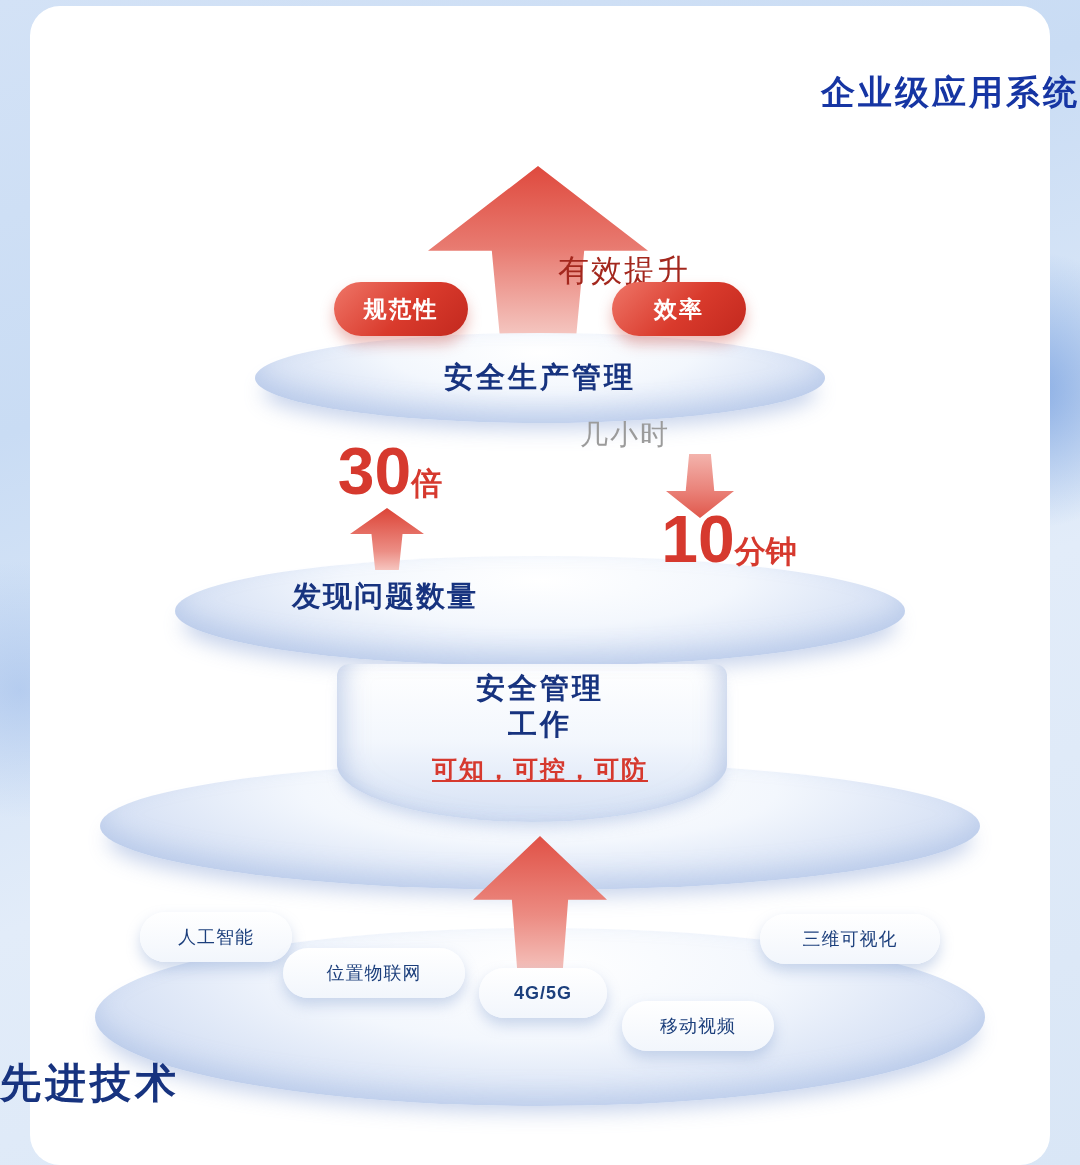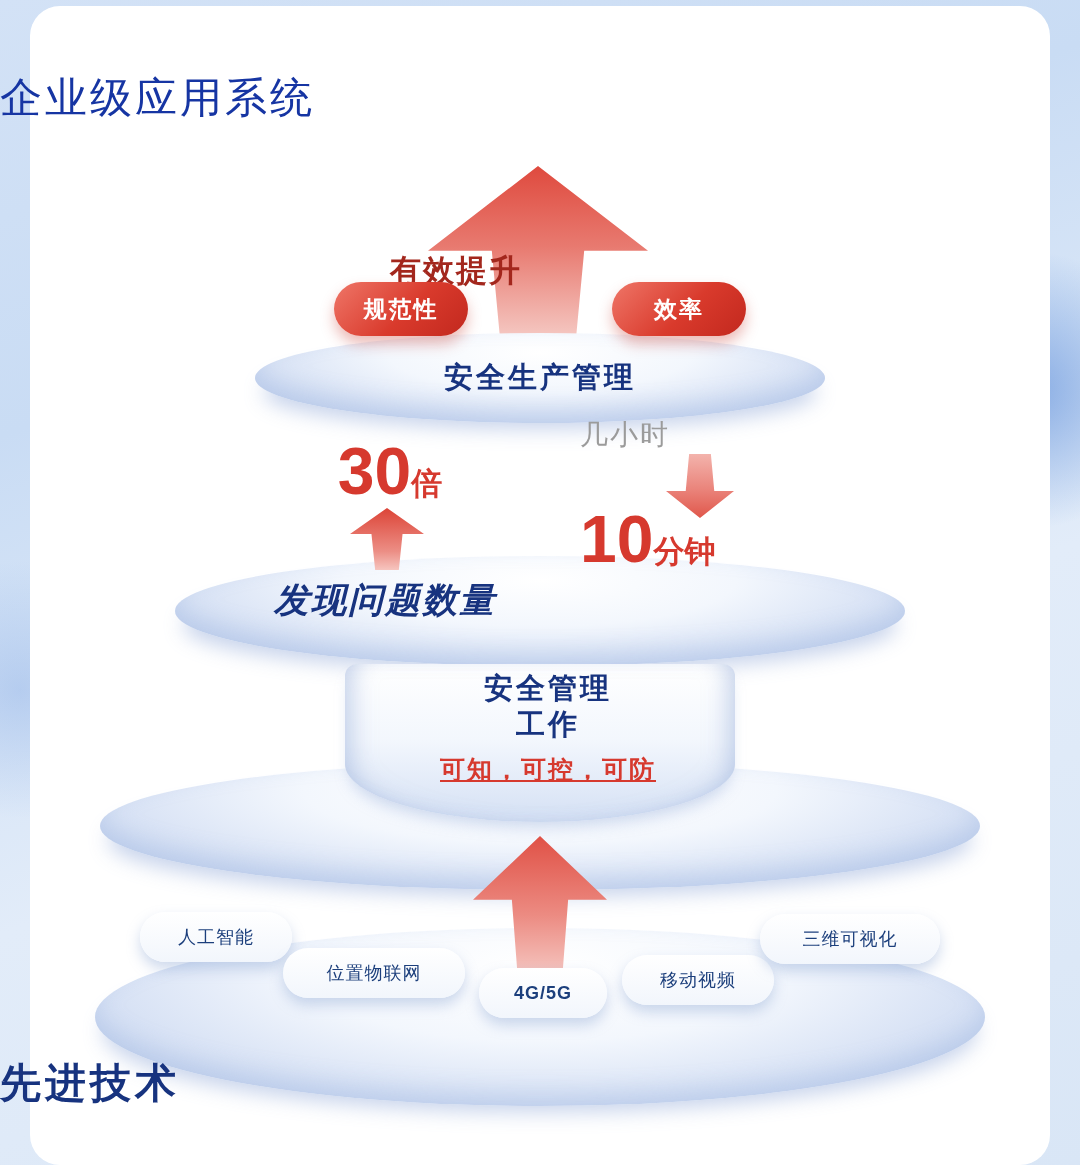--- a/index.html
+++ b/index.html
@@ -16,34 +16,34 @@
     position:absolute;left:-110px;top:560px;width:260px;height:260px;border-radius:50%;
     background:radial-gradient(circle,rgba(120,160,225,.35) 0%,rgba(120,160,225,0) 70%);
   }
   .card{
     position:absolute;left:30px;right:30px;top:6px;bottom:0;
     background:#ffffff;border-radius:30px;
   }
   .abs{position:absolute;}
 
   #title{
-    left:0;top:70px;width:100%;text-align:left;
-    font-size:42px;font-weight:normal;color:#1635a3;letter-spacing:3px;z-index:6;
+    left:0;top:70px;width:100%;text-align:right;
+    font-size:34px;font-weight:bold;color:#1635a3;letter-spacing:3px;z-index:6;
   }
 
   
   .arrow-up{clip-path:polygon(50% 0%,100% 42%,71% 42%,66% 100%,34% 100%,29% 42%,0% 42%);}
   .arrow-down{clip-path:polygon(34% 0%,66% 0%,71% 58%,100% 58%,50% 100%,0% 58%,29% 58%);}
   #big-top-arrow{
     left:428px;top:166px;width:220px;height:202px;z-index:1;
     background:linear-gradient(180deg,#df4a3e 0%,#e87a70 40%,#f4c3bd 82%,#fbe9e6 100%);
   }
   #improve-label{
-    left:390px;top:250px;width:300px;text-align:left;z-index:4;
-    font-size:31px;font-weight:bold;color:#a3271d;letter-spacing:2px;
+    left:390px;top:250px;width:300px;text-align:right;z-index:4;
+    font-size:31px;font-weight:normal;color:#a3271d;letter-spacing:2px;
   }
   .badge{
     z-index:5;height:54px;border-radius:28px;display:flex;align-items:center;justify-content:center;
     background:linear-gradient(135deg,#ef7668 0%,#d93a2c 55%,#c2281e 100%);
     color:#ffffff;font-size:23px;font-weight:bold;letter-spacing:2px;
     box-shadow:0 8px 14px rgba(200,60,50,.35);
   }
   #badge-left{left:334px;top:282px;width:134px;}
   #badge-right{left:612px;top:282px;width:134px;}
 
@@ -61,33 +61,33 @@
   #arrow-training{
     left:666px;top:454px;width:68px;height:64px;z-index:3;
     background:linear-gradient(180deg,#f3b3ac 0%,#ea847b 55%,#e05throw147 100%);
   }
   
   #arrow-training{background:linear-gradient(180deg,#f3b3ac 0%,#ea847b 55%,#e0574b 100%);}
 
   .big-num{font-size:66px;font-weight:bold;color:#d6392e;line-height:1;}
   .num-unit{font-size:31px;font-weight:bold;color:#d6392e;}
   #metric-issues{left:290px;top:438px;width:200px;text-align:center;z-index:3;}
-  #metric-training{left:580px;top:506px;width:250px;text-align:left;z-index:3;}
+  #metric-training{left:604px;top:506px;width:250px;text-align:center;z-index:3;}
   #arrow-issues{
     left:350px;top:508px;width:74px;height:62px;z-index:3;
     background:linear-gradient(180deg,#dc4437 0%,#ec8e85 70%,#f6c5bf 100%);
   }
-  .tier-label{font-size:35px;font-weight:bold;color:#17337f;letter-spacing:2px;z-index:3;font-style:italic;}
+  .tier-label{font-size:29px;font-weight:bold;color:#17337f;letter-spacing:2px;z-index:3;}
   #issues-label{left:235px;top:577px;width:300px;text-align:center;}
   #training-label{left:552px;top:577px;width:300px;text-align:center;}
 
   #platter-2{left:175px;top:556px;width:730px;height:110px;z-index:1;}
 
   #core-cylinder{
-    left:345px;top:664px;width:390px;height:158px;z-index:3;
+    left:337px;top:664px;width:390px;height:158px;z-index:3;
     border-radius:12px 12px 195px 195px / 12px 12px 58px 58px;
     background:linear-gradient(180deg,#ffffff 0%,#f3f7fd 48%,#d4e0f4 100%);
     box-shadow:inset -20px 0 24px -14px rgba(145,170,215,.55),
                inset 20px 0 24px -14px rgba(145,170,215,.55),
                0 10px 16px -6px rgba(130,158,210,.4);
     display:flex;flex-direction:column;align-items:center;justify-content:flex-start;
     padding-top:6px;box-sizing:border-box;padding-left:16px;
   }
   #core-cylinder .blue-line{font-size:29px;font-weight:bold;color:#17337f;letter-spacing:3px;line-height:1.25;}
   #core-slogan{margin-top:10px;font-size:25px;font-weight:bold;color:#d6392e;letter-spacing:2px;text-decoration:underline;}
@@ -105,21 +105,21 @@
 
   .tech-pill{
     z-index:5;height:50px;border-radius:26px;display:flex;align-items:center;justify-content:center;
     background:linear-gradient(180deg,#ffffff 0%,#f2f6fc 100%);
     box-shadow:0 7px 14px rgba(125,155,205,.38);
     color:#1c3f7c;font-size:18px;letter-spacing:1px;font-weight:500;
   }
   #pill-ai{left:140px;top:912px;width:152px;}
   #pill-iot{left:283px;top:948px;width:182px;}
   #pill-4g5g{left:479px;top:968px;width:128px;font-weight:bold;}
-  #pill-video{left:622px;top:955px;width:152px;text-align:center;}
+  #pill-video{left:622px;top:1001px;width:152px;text-align:center;}
   #pill-3d{left:760px;top:914px;width:180px;}
 </style>
 </head>
 <body>
 
 <div id="stage">
   <div class="glow-right"></div>
   <div class="glow-left"></div>
   <div class="card"></div>
 

